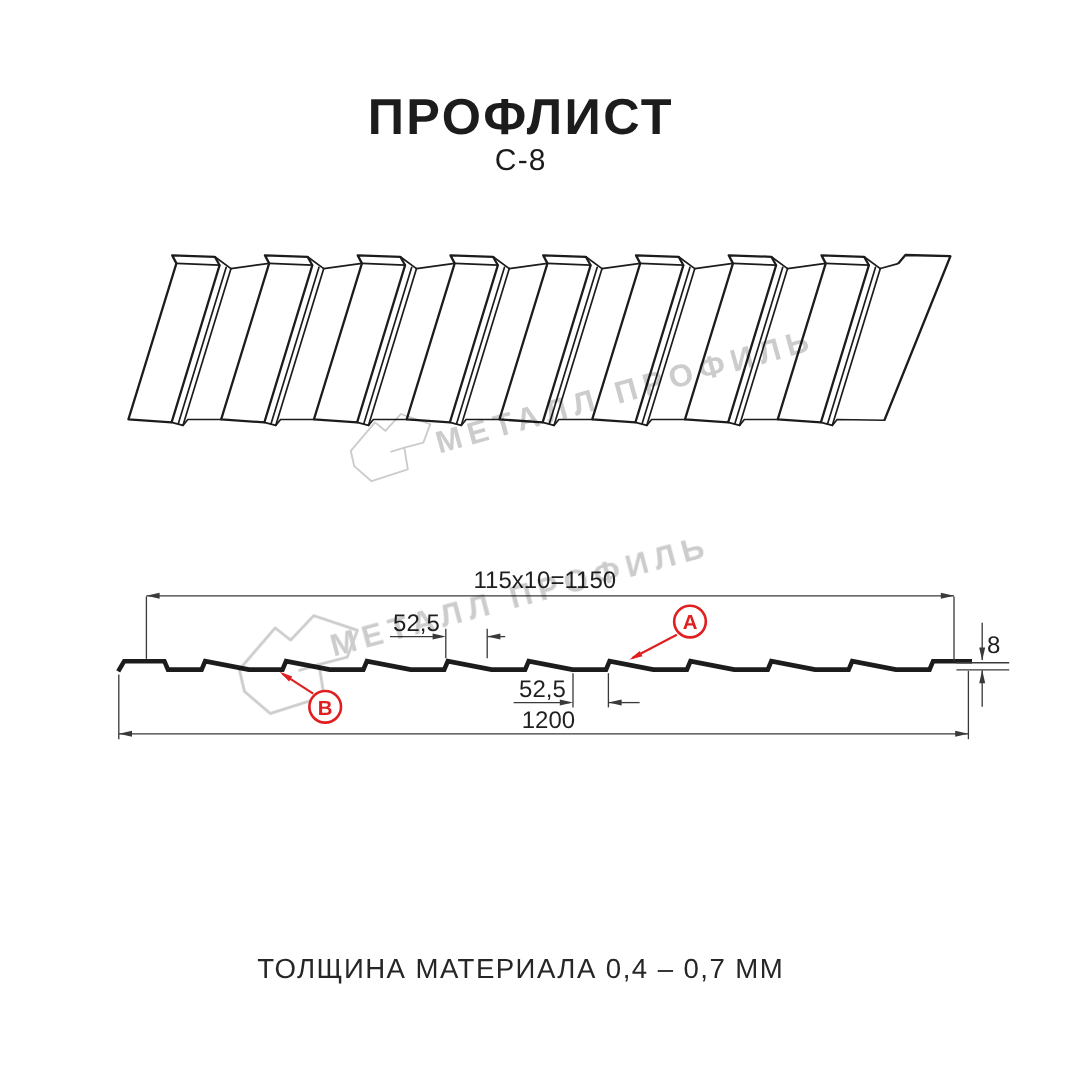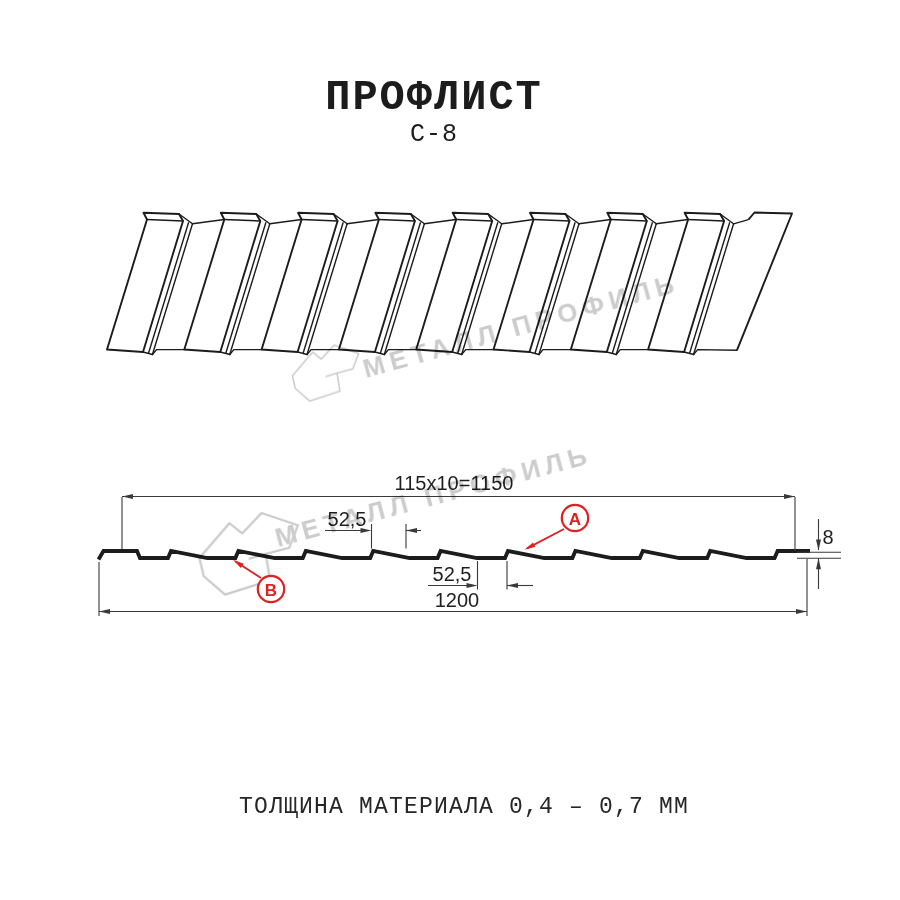--- a/index.html
+++ b/index.html
@@ -1,24 +1,24 @@
 <!DOCTYPE html>
 <html style="--line: #1c1c1c; --dim: #3a3a3a; --red: #e02020; --wm: #cccccc; --bg: #ffffff;"><head>
 <meta charset="utf-8">
 <style>
   :root{
     --line:#1c1c1c; --dim:#3a3a3a; --red:#e02020; --wm:#cccccc; --bg:#ffffff;
   }
   html,body{margin:0;padding:0;}
   body{width:900px;height:900px;background:var(--bg);position:relative;overflow:hidden;
        font-family:"Liberation Sans",sans-serif;}
-  .abs-text{position:absolute;left:0;width:868px;text-align:center;color:var(--line);font-family:Liberation Mono, monospace;}
+  .abs-text{position:absolute;left:0;width:868px;text-align:center;color:var(--line);}
   .title{top:74px;font-size:42px;font-weight:800;letter-spacing:2px;}
   .subtitle{top:120px;font-size:25px;font-weight:500;letter-spacing:1px;}
-  .footer-note{top:794px;font-size:23px;font-weight:400;letter-spacing:1.2px;color:#262626;padding-left:30px;}
+  .footer-note{top:794px;font-size:23px;font-weight:400;letter-spacing:1.2px;color:#262626;}
   svg.draw{position:absolute;left:0;top:0;}
   .iso-main{stroke:var(--line);stroke-width:1.9;fill:#fff;stroke-linejoin:round;}
   .iso-thin{stroke:var(--line);stroke-width:1.4;fill:none;stroke-linecap:round;}
   .profile{stroke:var(--line);stroke-width:3.8;fill:none;stroke-linejoin:miter;}
   .ext,.dim{stroke:var(--dim);stroke-width:1.1;fill:none;}
   .dim-text{fill:#1f1f1f;font-size:20px;font-family:"Liberation Sans",sans-serif;}
   .mid{text-anchor:middle;}
   .wm{mix-blend-mode:multiply;}
   .wm-text{fill:var(--wm);font-size:26px;font-weight:700;letter-spacing:5.5px;
            font-family:"Liberation Sans",sans-serif;}

